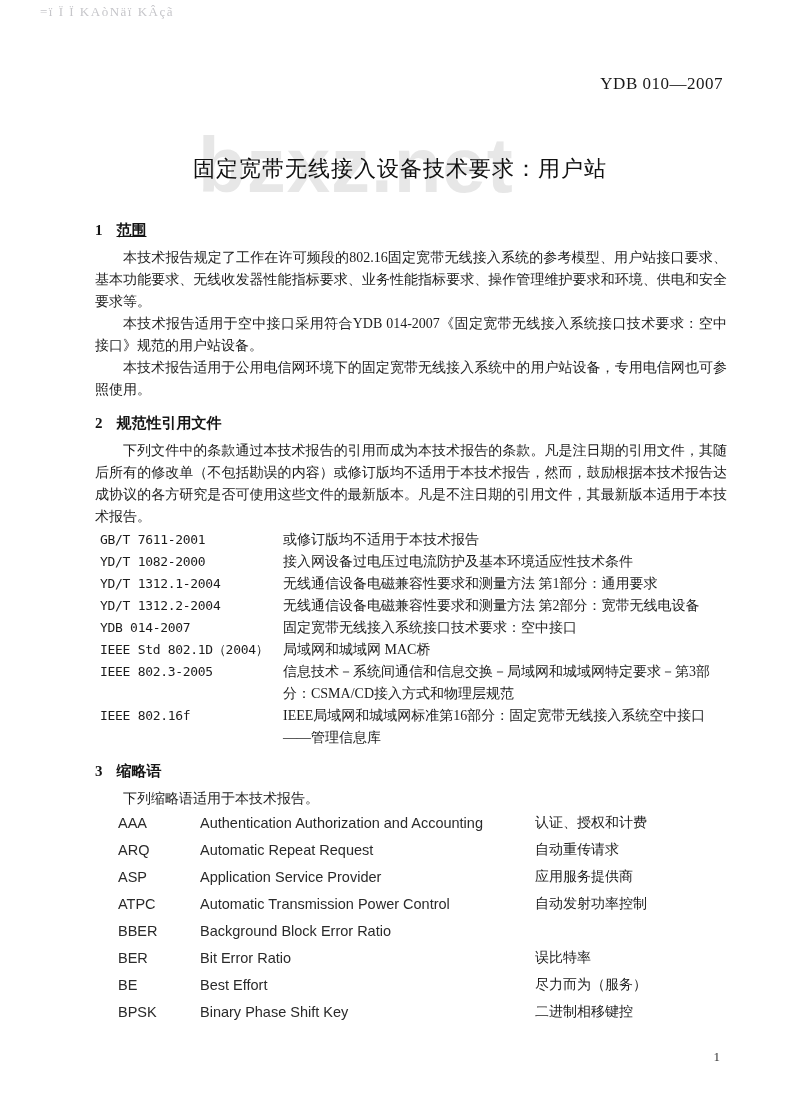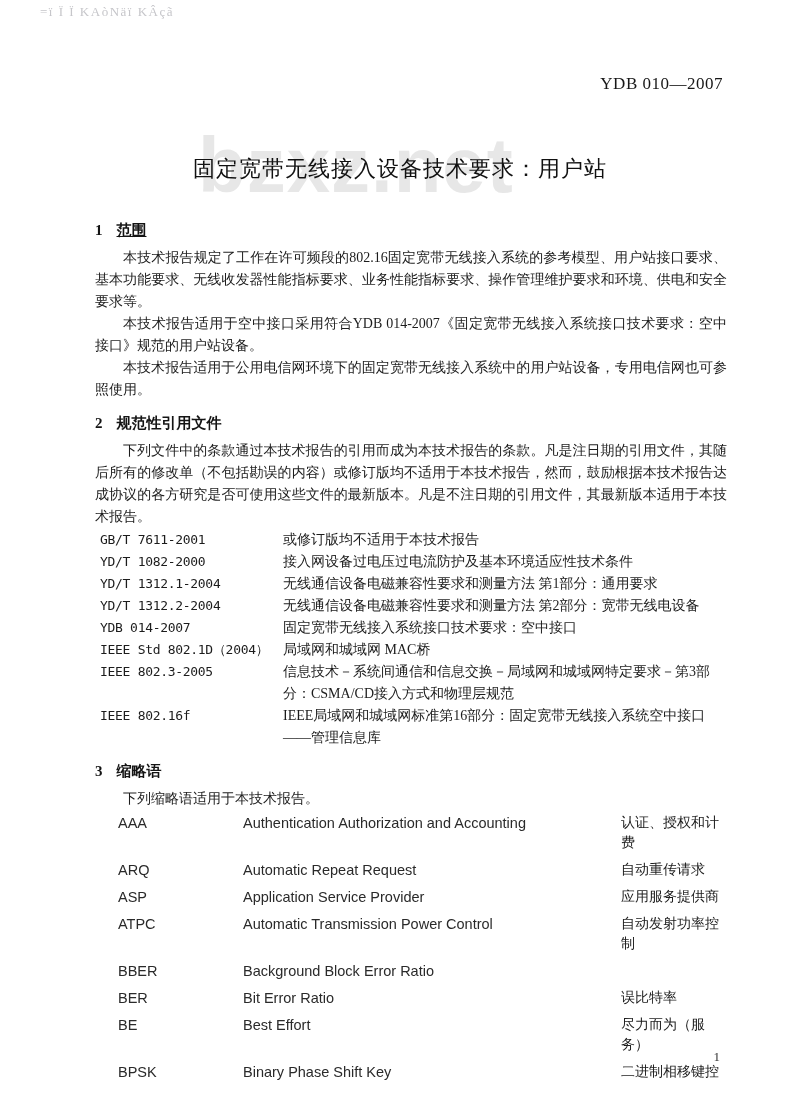--- a/index.html
+++ b/index.html
@@ -100,21 +100,20 @@
   .ref-title {
     flex: 1;
     text-align: left;
   }
   .abbr-table { margin-top: 3px; }
   .abbr-row {
     display: flex;
     align-items: flex-start;
     line-height: 20px;
     margin-bottom: 7px;
-    gap: 43px;
   }
   .abbr-key {
     flex: none;
     width: 82px;
     margin-left: 23px;
     font-family: "Liberation Sans", "DejaVu Sans", sans-serif;
     font-size: 14.5px;
     color: #2a2a2a;
   }
   .abbr-en {

